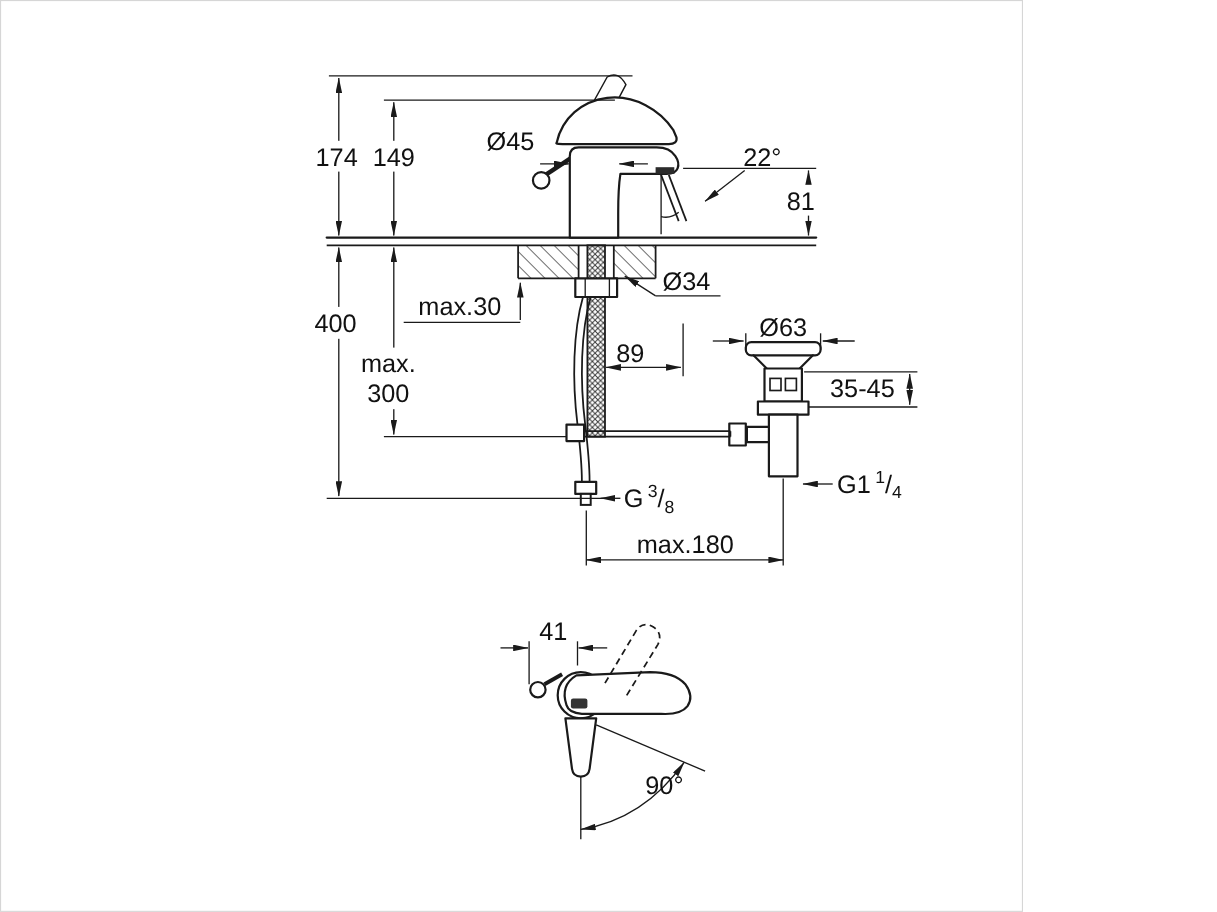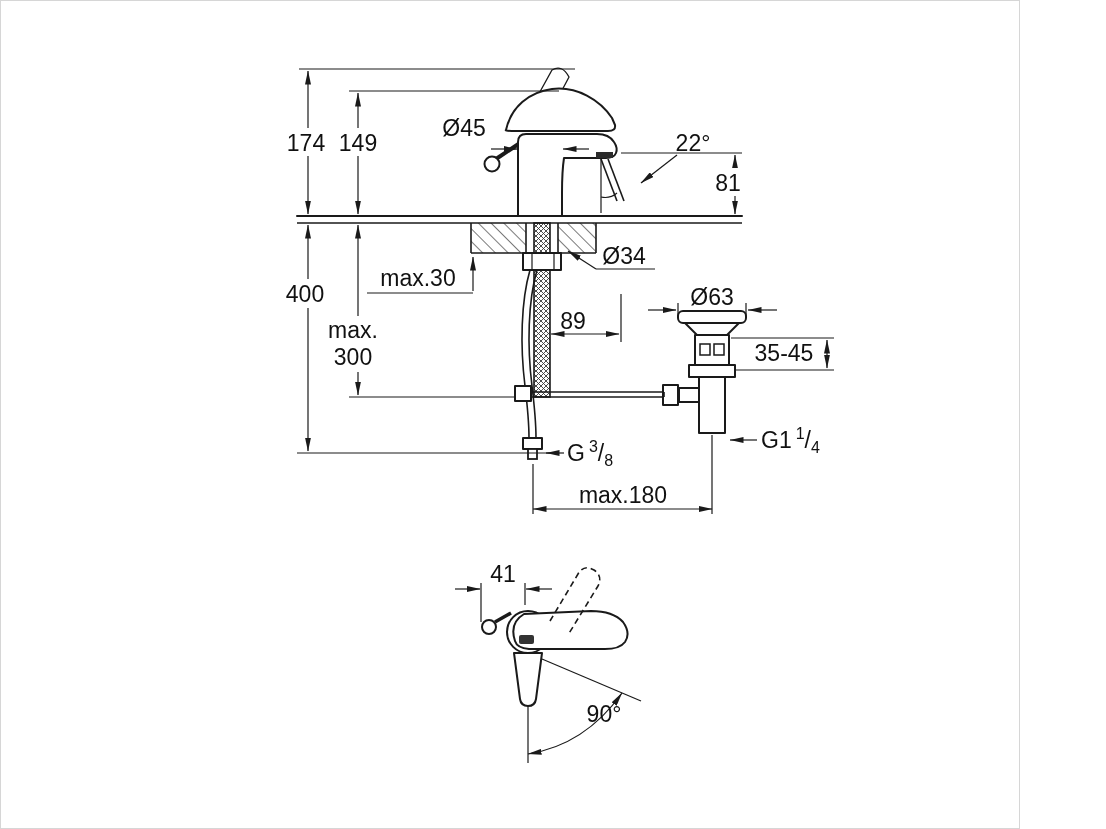--- a/index.html
+++ b/index.html
@@ -1,17 +1,17 @@
 <!DOCTYPE html>
 <html><head>
 <meta charset="utf-8">
 <style>
   html,body{margin:0;padding:0;background:#fff;}
   .page{
-    width:1020px;height:829px;box-sizing:border-box;
+    width:930px;height:829px;box-sizing:border-box;
     border:1px solid #d6d6d6;background:#ffffff;position:relative;
     font-family:"Liberation Sans", sans-serif;
   }
   svg{display:block;}
   .outline{stroke:#1a1a1a;stroke-width:2;fill:none;stroke-linejoin:round;stroke-linecap:round;}
   .outline-white{stroke:#1a1a1a;stroke-width:2;fill:#ffffff;stroke-linejoin:round;}
   .thin{stroke:#1a1a1a;stroke-width:1.2;fill:none;}
   .med{stroke:#1a1a1a;stroke-width:1.6;fill:none;}
   .phantom{stroke:#1a1a1a;stroke-width:1.3;fill:none;}
   .dashed{stroke:#1a1a1a;stroke-width:1.6;fill:none;stroke-dasharray:6 4;}

